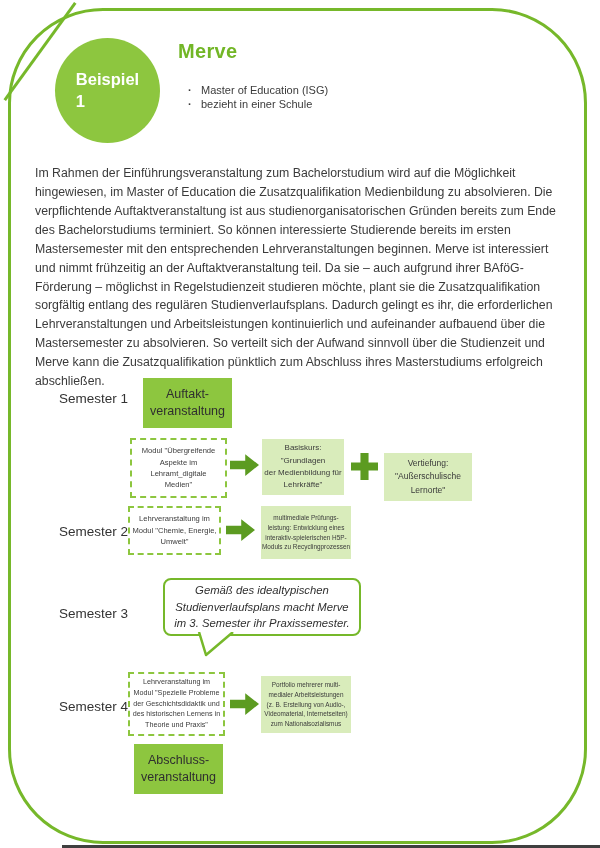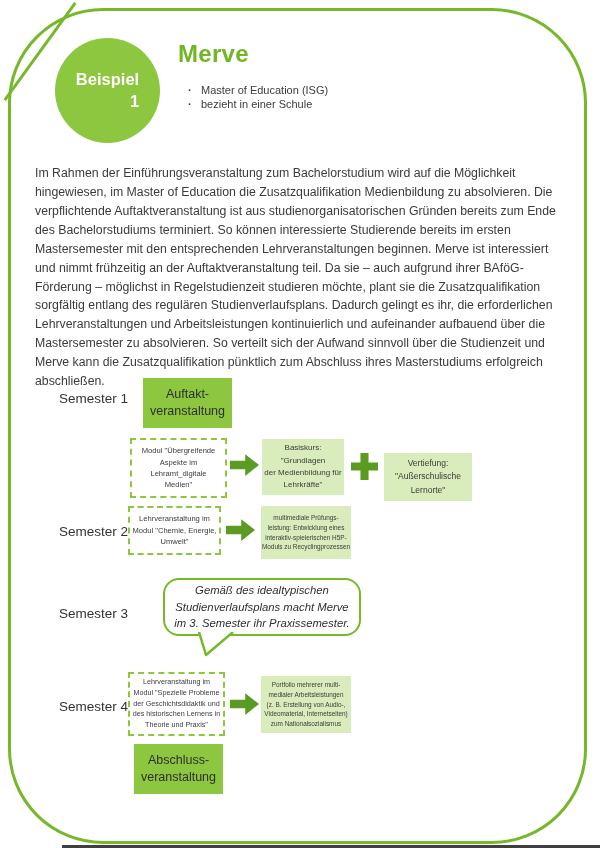--- a/index.html
+++ b/index.html
@@ -18,23 +18,23 @@
 
   
   .frame{position:absolute;left:8px;top:8px;width:579px;height:836px;
          border:3px solid var(--border-green);border-radius:95px;pointer-events:none;}
   .corner-line{position:absolute;left:-20px;top:50px;width:120px;height:3px;
          background:var(--border-green);transform:rotate(-54deg);}
 
   
   .badge{position:absolute;left:55px;top:38px;width:105px;height:105px;border-radius:50%;
          background:var(--bright-green);color:#fff;font-weight:bold;font-size:16.5px;
-         display:flex;align-items:center;justify-content:center;text-align:right;
+         display:flex;align-items:center;justify-content:center;text-align:left;
          white-space:pre-line;line-height:1.3;}
-  .title{position:absolute;left:178px;top:40px;font-size:24px;font-weight:bold;
+  .title{position:absolute;left:178px;top:40px;font-size:20px;font-weight:bold;
          color:var(--title-green);letter-spacing:.3px;}
   .bullets{position:absolute;left:186px;top:81px;list-style:none;font-size:11px;}
   .bullets li{position:relative;padding-left:15px;margin:2.5px 0;}
   .bullets li::before{content:"\00B7";position:absolute;left:2px;font-weight:bold;}
 
   
   .intro{position:absolute;left:35px;top:164px;width:537px;font-size:12.3px;
          line-height:1.54;color:var(--text-dark);}
 
   
@@ -64,21 +64,21 @@
 
   
   .s2-label{left:59px;top:524px;}
   .s2-module{left:128px;top:506px;width:93px;height:49px;font-size:7.6px;}
   .s2-arrow{left:226px;top:517px;width:29px;height:26px;}
   .s2-outcome{left:261px;top:506px;width:90px;height:53px;font-size:6.4px;}
 
   
   .s3-label{left:59px;top:606px;}
   .bubble{position:absolute;left:163px;top:578px;width:198px;height:58px;background:#fff;
-         border:2.5px solid var(--border-green);border-radius:16px;
+         border:2.5px solid var(--border-green);border-radius:8px;
          display:flex;align-items:center;justify-content:center;text-align:center;
          font-style:italic;font-size:11.3px;line-height:1.45;white-space:pre-line;color:#2f2f2f;}
   .bubble-tail{position:absolute;left:32px;bottom:-23px;width:38px;height:25px;}
   .bubble-tail path{fill:#fff;stroke:var(--border-green);stroke-width:2.5;stroke-linejoin:round;}
 
   
   .s4-label{left:59px;top:699px;}
   .s4-module{left:128px;top:672px;width:97px;height:64px;font-size:7.2px;}
   .s4-arrow{left:230px;top:691px;width:29px;height:26px;}
   .s4-outcome{left:261px;top:676px;width:90px;height:57px;font-size:6.4px;}

